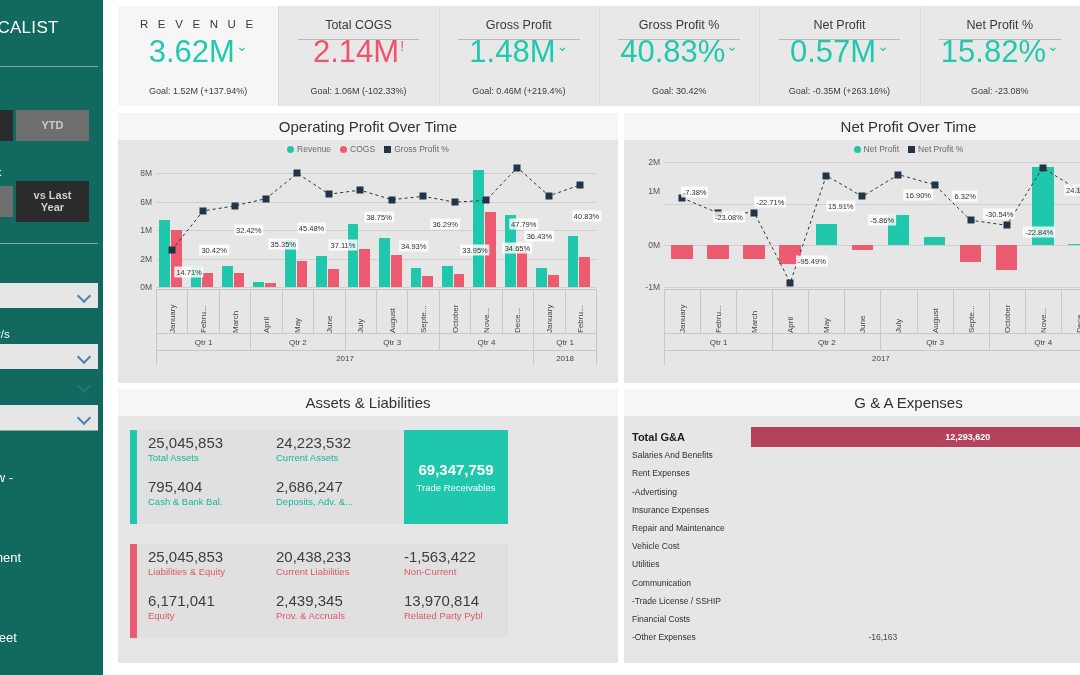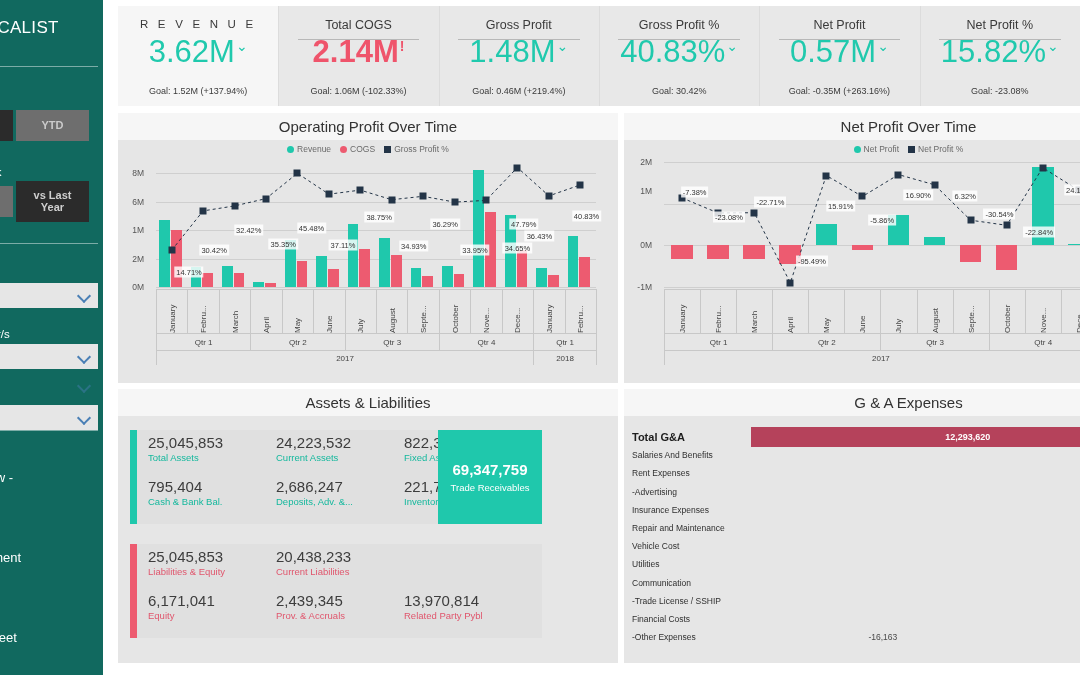--- a/index.html
+++ b/index.html
@@ -65,21 +65,21 @@
              background:#8b5cf6; display:flex; }
   .kpi { flex: 1 1 0; position:relative; background:#e8e8e8; }
   .kpi.first { background:#f6f6f6; }
   .kpi + .kpi::before { content:""; position:absolute; left:0; top:0; width:1px; height:100%; background:#dcdcdc; }
   .kpi-title { position:absolute; top: 12px; left:0; width:100%; text-align:center;
                font-size: 12.5px; color:#3a3a3a; }
   .kpi.first .kpi-title { letter-spacing: 3.2px; font-size: 11.5px; }
   .kpi-underline { position:absolute; top: 33px; left: 12%; width: 76%; height:1px; background:#b8b8b8; }
   .kpi-value { position:absolute; top: 28px; left:0; width:100%; text-align:center;
                font-size: 31px; font-weight: 300; color:#20c9ad; white-space:nowrap; }
-  .kpi-value.neg { color:#ef546b;font-weight:bold; }
+  .kpi-value.neg { color:#ef546b; }
   .kpi-value .caret { font-size: 14px; color:#20c9ad; vertical-align: 11px; margin-left:1px; }
   .kpi-value.neg .caret { color:#ef546b; }
   .kpi-goal { position:absolute; bottom: 10px; left:0; width:100%; text-align:center;
               font-size: 9px; color:#3a3a3a; white-space:nowrap; }
 
   
   .panel { position:absolute; background:#e6e6e6; }
   .panel-header { height: 27px; background:#f6f6f6; display:flex; align-items:center; justify-content:center;
                   font-size: 15px; color:#333; }
   .panel-body { position:relative; width:100%; }
@@ -91,42 +91,42 @@
 
   
   .legend { position:absolute; top: 4px; left:0; width:100%; display:flex; justify-content:center;
             gap: 9px; font-size: 8.5px; color:#6a6a6a; }
   .legend-item { display:flex; align-items:center; gap:3px; white-space:nowrap;}
   .lg-dot { width:7px; height:7px; border-radius:50%; }
   .lg-sq  { width:7px; height:7px; }
 
   
   .plot { position:absolute; }
-  .ytick { position:absolute; right: 100%; transform: translateY(-50%); margin-right: 12px;
+  .ytick { position:absolute; right: 100%; transform: translateY(-50%); margin-right: 4px;
            font-size: 8.5px; color:#555; white-space:nowrap; }
   .gridline { position:absolute; left:0; width:100%; height:1px; background:#cfcfcf; }
   .bar { position:absolute; bottom:0; }
   .bar-rev { background:#1fc8ac; }
   .bar-cogs { background:#ed5b70; }
   .pt { position:absolute; width:7px; height:7px; background:#233447; transform: translate(-50%,-50%); }
   .lbl { position:absolute; transform: translate(-50%,-50%); background:rgba(255,255,255,.82);
          font-size: 7.5px; color:#333; padding: 1px 2px; white-space:nowrap; }
   .dashline { position:absolute; left:0; top:0; width:100%; height:100%; pointer-events:none; }
 
   
   .cataxis { position:absolute; }
   .ca-cell { position:absolute; border-left:1px solid #c8c8c8; font-size:8px; color:#444;
              display:flex; align-items:flex-start; justify-content:center; }
   .ca-month { writing-mode: vertical-rl; transform: rotate(180deg); white-space:nowrap;
               height:100%; display:flex; align-items:center; justify-content:flex-start;}
   .ca-cell.flat { align-items:center; }
   .ca-lineTop { position:absolute; left:0; width:100%; height:1px; background:#c8c8c8; }
 
   
-  .al-block { position:absolute; left: 12px; width: 412px; height: 94px; background:#e0e0e0; }
+  .al-block { position:absolute; left: 12px; width: 378px; height: 94px; background:#e0e0e0; }
   .al-accent { position:absolute; left:0; top:0; width: 7px; height:100%; }
   .al-cellwrap { position:absolute; left: 18px; top: 4px; width: 360px; height: 86px; }
   .al-cell { position:absolute; width: 125px; }
   .al-num { font-size: 15px; color:#3d3d3d; font-weight: 400; white-space:nowrap;}
   .al-cap { font-size: 9.5px; white-space:nowrap; margin-top:1px; }
   .al-tile { position:absolute; right: 0px; top: 0px; width: 104px; height: 94px;
              display:flex; flex-direction:column; align-items:center; justify-content:center; color:#fff; }
   .al-tile-num { font-size: 15px; font-weight: bold; }
   .al-tile-cap { font-size: 9.5px; margin-top: 4px; text-align: center; }
 
@@ -514,20 +514,24 @@
             <div class="al-accent" style="background:#ed5b70"></div>
             <div class="al-cellwrap">
               <div class="al-cell" style="left:0px;top:0px">
                 <div class="al-num">25,045,853</div>
                 <div class="al-cap" style="color:#e0566d">Liabilities &amp; Equity</div>
               </div>
               <div class="al-cell" style="left:128px;top:0px">
                 <div class="al-num">20,438,233</div>
                 <div class="al-cap" style="color:#e0566d">Current Liabilities</div>
               </div>
+              <div class="al-cell" style="left:256px;top:0px">
+                <div class="al-num">-1,563,422</div>
+                <div class="al-cap" style="color:#e0566d">Non-Current</div>
+              </div>
               <div class="al-cell" style="left:0px;top:44px">
                 <div class="al-num">6,171,041</div>
                 <div class="al-cap" style="color:#e0566d">Equity</div>
               </div>
               <div class="al-cell" style="left:128px;top:44px">
                 <div class="al-num">2,439,345</div>
                 <div class="al-cap" style="color:#e0566d">Prov. &amp; Accruals</div>
               </div>
               <div class="al-cell" style="left:256px;top:44px">
                 <div class="al-num">13,970,814</div>

